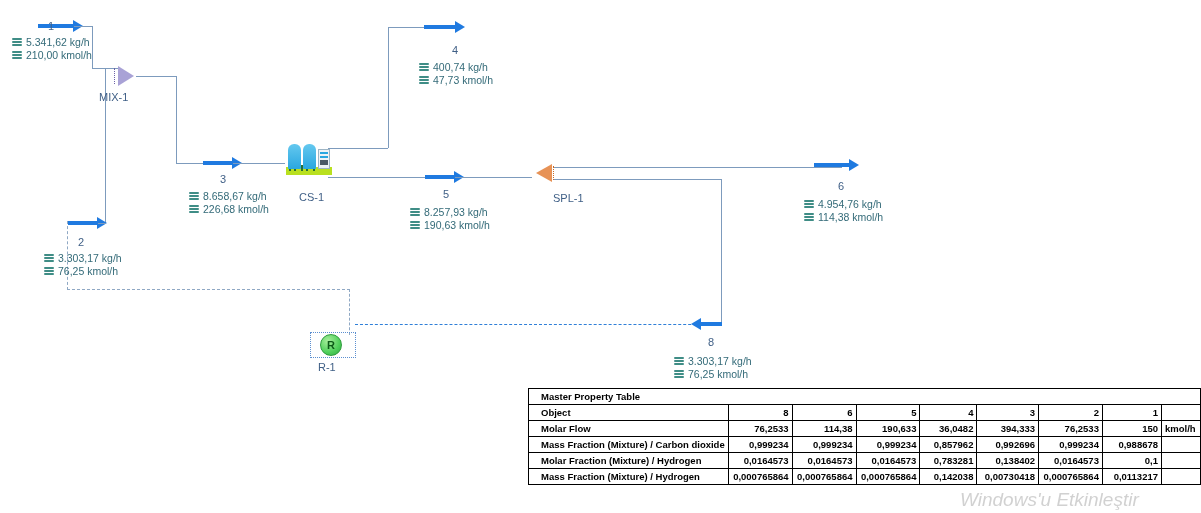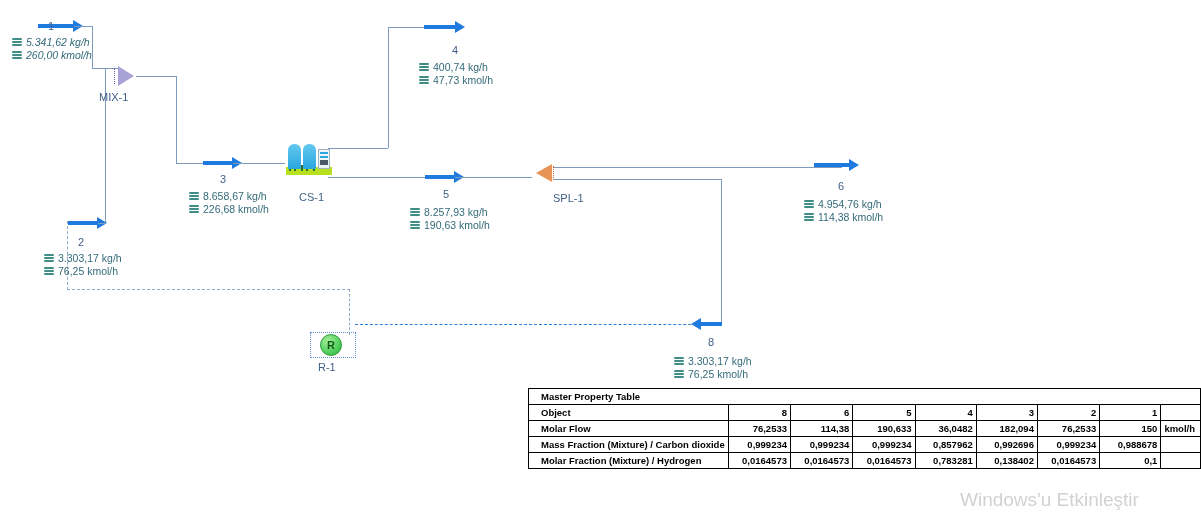--- a/index.html
+++ b/index.html
@@ -218,20 +218,21 @@
   }
 
   .watermark {
     position: absolute;
     left: 960px; top: 489px;
     font-size: 19px;
     color: #b9b9b9;
     opacity: .65;
     white-space: nowrap;
     pointer-events: none;
+    font-style: italic;
   }
 </style>
 </head>
 <body>
 
 <div id="canvas">
 
   <div class="arrow" style="left:38px; top:24px; width:36px;"></div>
   <div class="pipe h" style="left:74px; top:26px; width:18px;"></div>
   <div class="pipe v" style="left:92px; top:26px; height:42px;"></div>
@@ -301,36 +302,36 @@
   </div>
   <div class="block-name" style="left:528px; top:192px;margin-left:25px;">SPL-1</div>
 
   <div class="sel-box" style="left:310px; top:332px; width:46px; height:26px;"></div>
   <div class="blk" style="left:320px; top:334px;">
     <div class="recycle">R</div>
   </div>
   <div class="block-name" style="left:318px; top:361px;">R-1</div>
 
   <div class="stream-name" style="left:48px; top:20px;">1</div>
-  <div class="props" style="left:12px; top:36px;font-style:italic;">
+  <div class="props" style="left:12px; top:36px;">
     <div class="row">
         <span class="stack-icon">
           <i></i>
           <i></i>
           <i></i>
         </span>
         <span>5.341,62 kg/h</span>
       </div>
     <div class="row">
         <span class="stack-icon">
           <i></i>
           <i></i>
           <i></i>
         </span>
-        <span>260,00 kmol/h</span>
+        <span>210,00 kmol/h</span>
       </div>
   </div>
 
   <div class="stream-name" style="left:78px; top:236px;">2</div>
   <div class="props" style="left:44px; top:252px;">
     <div class="row">
         <span class="stack-icon">
           <i></i>
           <i></i>
           <i></i>
@@ -462,21 +463,21 @@
           <td class="num">2</td>
           <td class="num">1</td>
           <td class="unit"></td>
         </tr>
         <tr>
           <td class="lbl">Molar Flow</td>
           <td class="num">76,2533</td>
           <td class="num">114,38</td>
           <td class="num">190,633</td>
           <td class="num">36,0482</td>
-          <td class="num">182,094</td>
+          <td class="num">394,333</td>
           <td class="num">76,2533</td>
           <td class="num">150</td>
           <td class="unit">kmol/h</td>
         </tr>
         <tr>
           <td class="lbl">Mass Fraction (Mixture) /  Carbon dioxide</td>
           <td class="num">0,999234</td>
           <td class="num">0,999234</td>
           <td class="num">0,999234</td>
           <td class="num">0,857962</td>
@@ -489,17 +490,28 @@
           <td class="lbl">Molar Fraction (Mixture) /  Hydrogen</td>
           <td class="num">0,0164573</td>
           <td class="num">0,0164573</td>
           <td class="num">0,0164573</td>
           <td class="num">0,783281</td>
           <td class="num">0,138402</td>
           <td class="num">0,0164573</td>
           <td class="num">0,1</td>
           <td class="unit"></td>
         </tr>
+        <tr>
+          <td class="lbl">Mass Fraction (Mixture) /  Hydrogen</td>
+          <td class="num">0,000765864</td>
+          <td class="num">0,000765864</td>
+          <td class="num">0,000765864</td>
+          <td class="num">0,142038</td>
+          <td class="num">0,00730418</td>
+          <td class="num">0,000765864</td>
+          <td class="num">0,0113217</td>
+          <td class="unit"></td>
+        </tr>
       </tbody>
   </table>
 
   <div class="watermark">Windows'u Etkinleştir</div>
 </div>
 
 </body></html>

